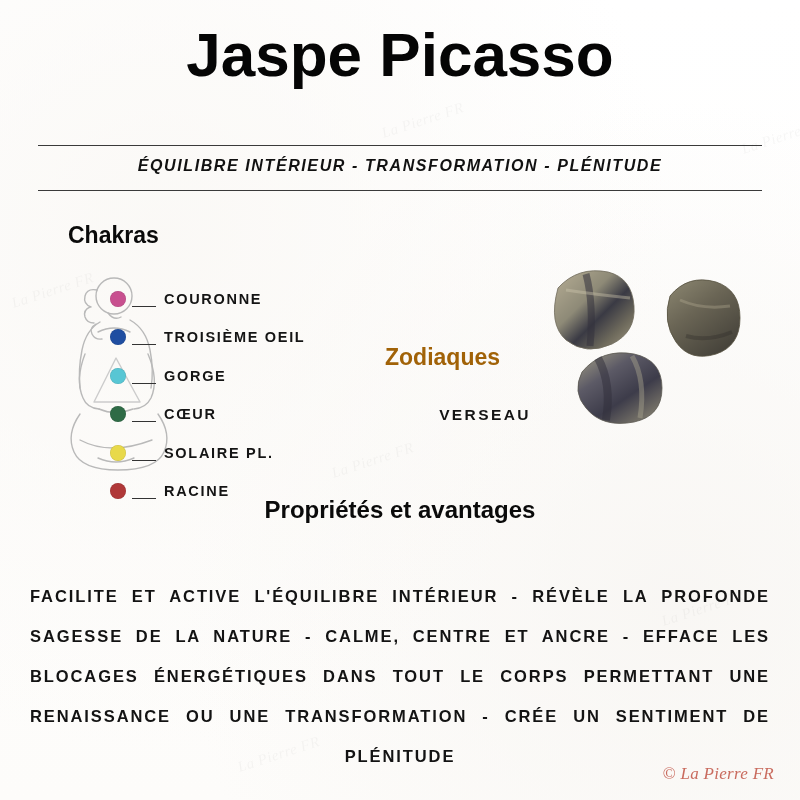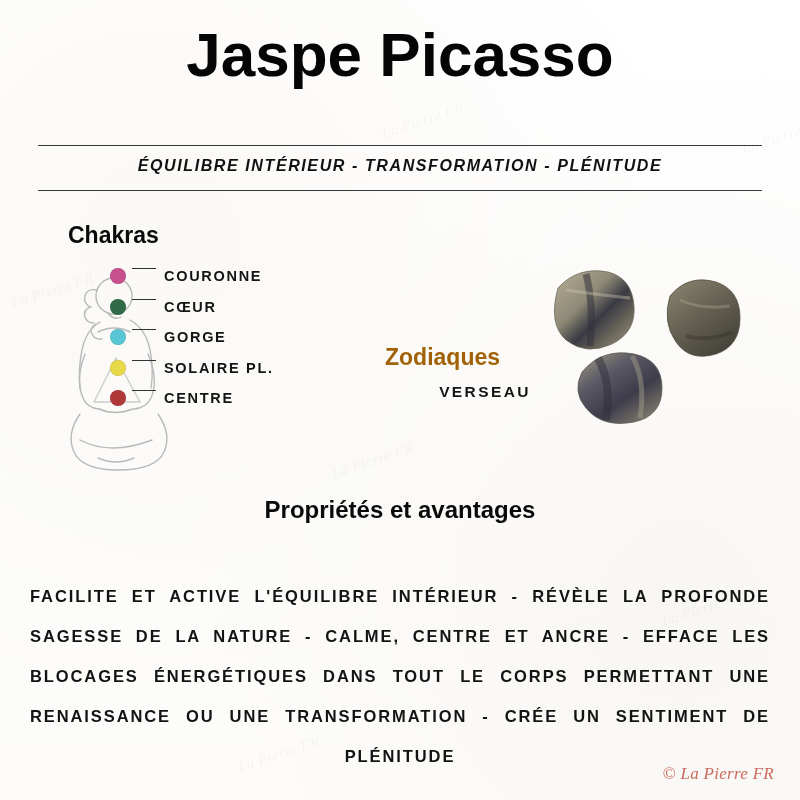--- a/index.html
+++ b/index.html
@@ -97,22 +97,23 @@
     height: 230px;
   }
   .chakra-list {
     position: absolute;
     left: 110px;
     top: 268px;
     width: 300px;
   }
   .chakra-row {
     display: flex;
-    align-items: flex-start;
+    align-items: flex-end;
     height: 30.5px;
+    margin-top: 8px;
   }
   .dot {
     width: 16px;
     height: 16px;
     border-radius: 50%;
     flex: 0 0 auto;
     box-shadow: 0 0 0 0.5px rgba(0,0,0,0.12) inset;
   }
   .leader {
     width: 24px;
@@ -154,20 +155,21 @@
     width: 200px;
     text-align: center;
   }
   .zodiac-item {
     font-size: 15.5px;
     font-weight: bold;
     letter-spacing: 2.4px;
     color: #141414;
     line-height: 1;
     margin-bottom: 17px;
+    margin-top: 23px;
   }
 
   
   .props-heading {
     position: absolute;
     left: 0; right: 0;
     top: 496px;
     text-align: center;
     font-size: 24px;
     font-weight: bold;
@@ -253,38 +255,43 @@
     </svg>
   </div>
 
   <div class="chakra-list">
     <div class="chakra-row">
       <span class="dot" style="background:#c8508f"></span>
       <span class="leader"></span>
       <span class="chakra-label">COURONNE</span>
     </div>
     <div class="chakra-row">
+      <span class="dot" style="background:#1f4ea1"></span>
+      <span class="leader"></span>
+      <span class="chakra-label">TROISIÈME OEIL</span>
+    </div>
+    <div class="chakra-row">
+      <span class="dot" style="background:#58c6d4"></span>
+      <span class="leader"></span>
+      <span class="chakra-label">GORGE</span>
+    </div>
+    <div class="chakra-row">
       <span class="dot" style="background:#2f6b46"></span>
       <span class="leader"></span>
       <span class="chakra-label">CŒUR</span>
     </div>
     <div class="chakra-row">
-      <span class="dot" style="background:#58c6d4"></span>
-      <span class="leader"></span>
-      <span class="chakra-label">GORGE</span>
-    </div>
-    <div class="chakra-row">
       <span class="dot" style="background:#e8d94a"></span>
       <span class="leader"></span>
       <span class="chakra-label">SOLAIRE PL.</span>
     </div>
     <div class="chakra-row">
       <span class="dot" style="background:#b03838"></span>
       <span class="leader"></span>
-      <span class="chakra-label">CENTRE</span>
+      <span class="chakra-label">RACINE</span>
     </div>
   </div>
 
   <div class="stones">
     <svg viewBox="0 0 260 190" width="260" height="190" aria-hidden="true">
       <defs>
         <linearGradient id="g1" x1="0" y1="0" x2="1" y2="1">
           <stop offset="0%" stop-color="#b7ae95"></stop>
           <stop offset="38%" stop-color="#8e8a77"></stop>
           <stop offset="58%" stop-color="#3a3a44"></stop>

